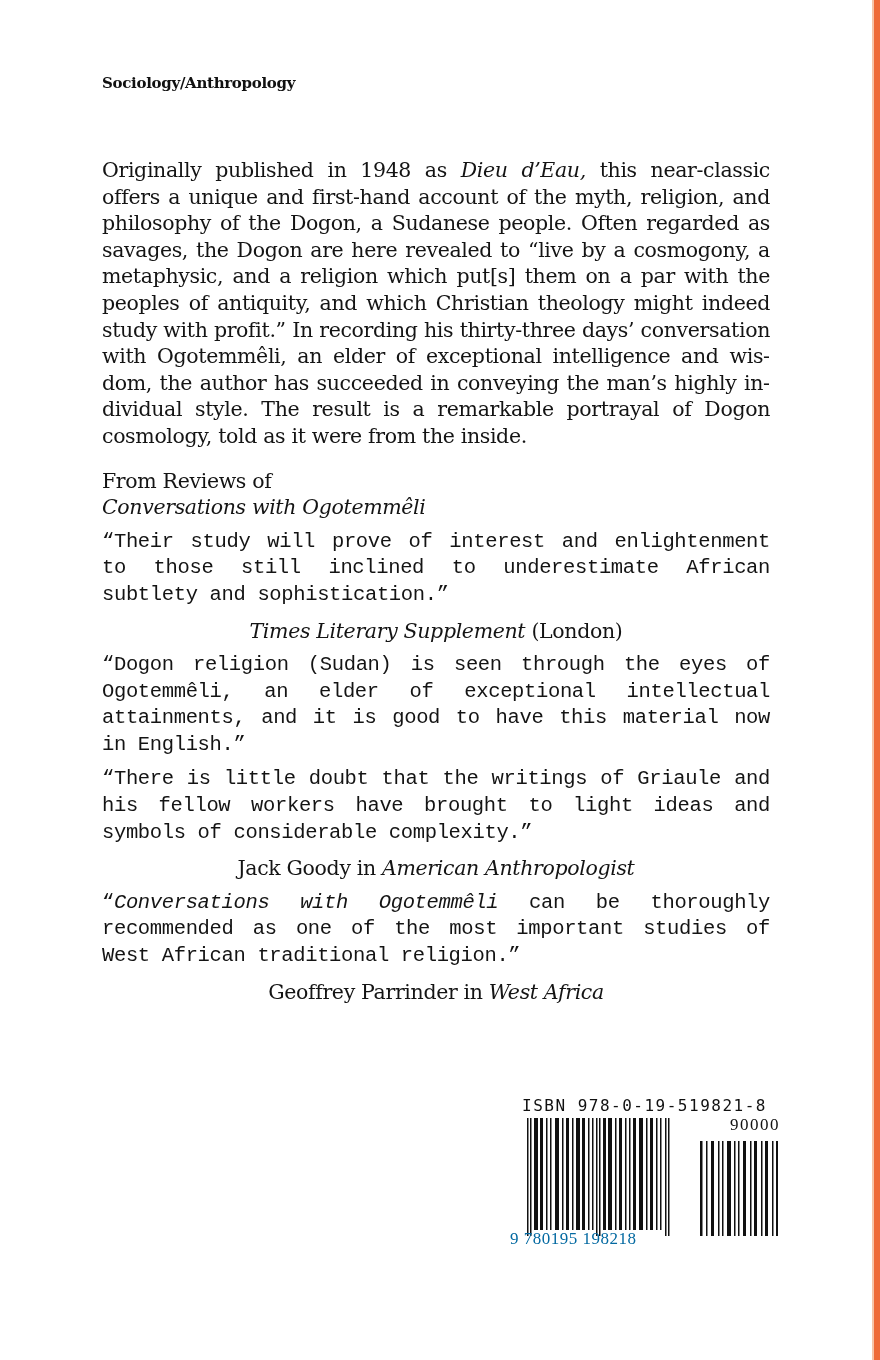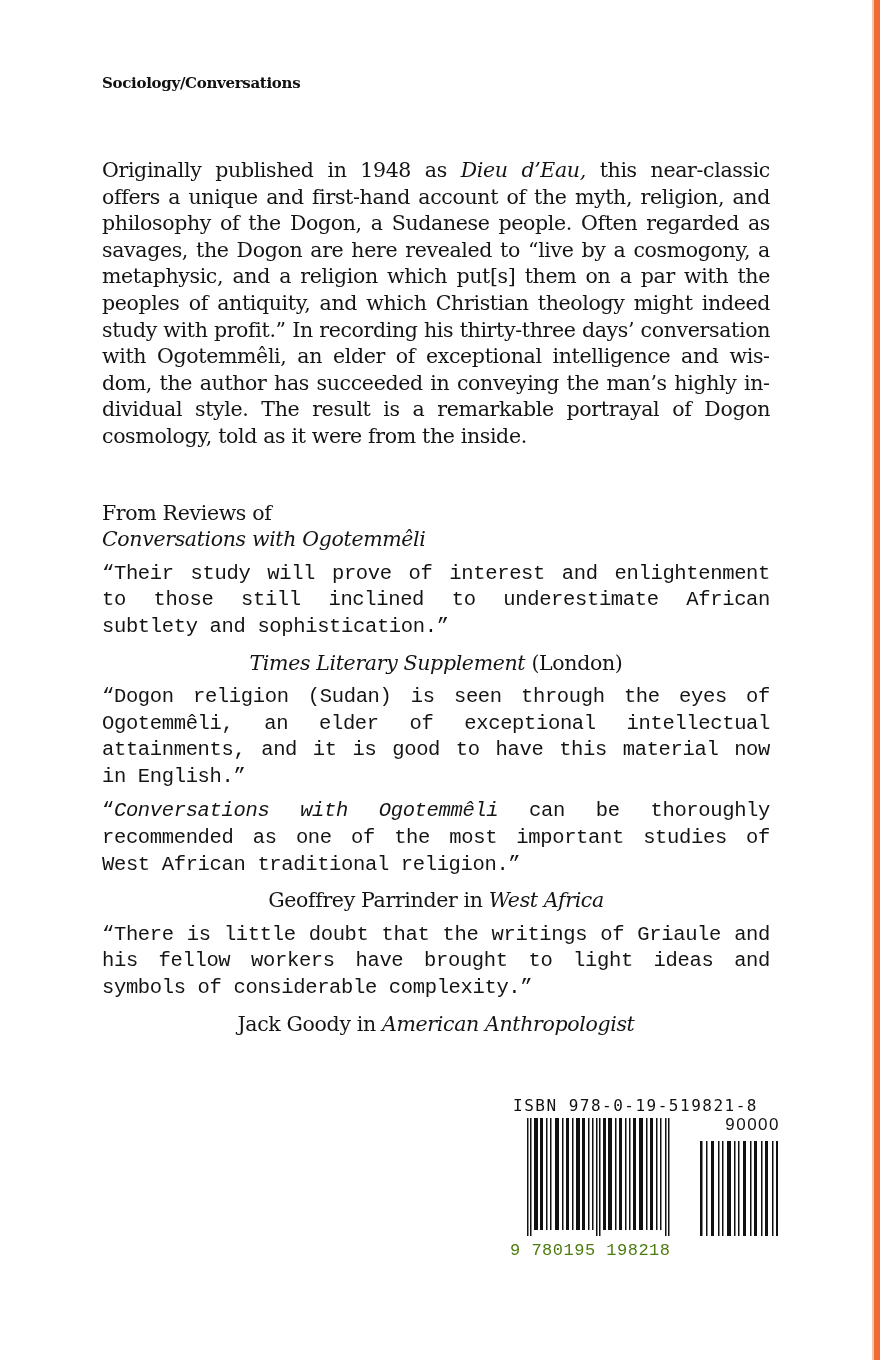--- a/index.html
+++ b/index.html
@@ -19,76 +19,76 @@
   .category {
     position: absolute; left: 102px; top: 74px;
     font-family: "DejaVu Serif", serif; font-weight: bold; font-size: 15px;
     letter-spacing: -0.3px; color: #111;
   }
   .content {
     position: absolute; left: 102px; top: 157px; width: 668px;
     font-size: 20.5px; line-height: 26.6px; letter-spacing: -0.35px;
   }
   .blurb { text-align: justify; margin: 0; hyphens: manual; }
-  .reviews-head { margin-top: 50px; line-height: 26.6px; }
+  .reviews-head { margin-top: 18px; line-height: 26.6px; }
   .review { margin-top: 0; }
   .quote { text-align: justify; margin: 8px 0 0 0; font-family: Liberation Mono, monospace; }
   .attrib { text-align: center; margin: 9px 0 0 0; }
   .review + .review .quote { }
   i { font-style: italic; }
 
   .barcode {
     position: absolute; left: 510px; top: 1096px; width: 270px; height: 150px;
   }
   .isbn-line {
-    position: absolute; left: 3px; top: 0; font-family: "DejaVu Sans Mono", monospace;
+    position: absolute; left: 12px; top: 0; font-family: "DejaVu Sans Mono", monospace;
     font-size: 16px; letter-spacing: 1.5px; color: #111;
   }
   .price-code {
-    position: absolute; right: 0px; top: 19px; font-family: Liberation Sans, sans-serif;
+    position: absolute; right: 0px; top: 19px; font-family: Liberation Serif, serif;
     font-size: 17px; letter-spacing: 1.5px; color: #111;
   }
   .ean-digits {
-    position: absolute; left: 0; top: 133px; font-family: Liberation Mono, monospace;
-    font-size: 17px; color: #4d7c0f; letter-spacing: 0.5px; margin-top: 12px;
+    position: absolute; left: 0; top: 133px; font-family: Liberation Serif, serif;
+    font-size: 17px; color: #0369a1; letter-spacing: 0.5px;
   }
   svg.bars { position: absolute; left: 0; top: 0; }
 </style>
 </head>
 <body>
 
 <div class="orange-edge"></div>
 
-<div class="category">Sociology/Conversations</div>
+<div class="category">Sociology/Anthropology</div>
 
 <div class="content">
   <p class="blurb"><span>Originally published in 1948 as </span><i>Dieu d’Eau,</i><span> this near-classic offers a unique and first-hand account of the myth, religion, and phi­losophy of the Dogon, a Sudanese people. Often regarded as savages, the Dogon are here revealed to “live by a cosmogony, a metaphysic, and a religion which put[s] them on a par with the peoples of antiquity, and which Christian theology might indeed study with profit.” In recording his thirty-three days’ conversation with Ogotemmêli, an elder of exceptional intelligence and wis­dom, the author has succeeded in conveying the man’s highly in­dividual style. The result is a remarkable portrayal of Dogon cosmology, told as it were from the inside.</span></p>
 
   <div class="reviews-head">
     <div>From Reviews of</div>
     <div><i>Conversations with Ogotemmêli</i></div>
   </div>
 
   <div class="review">
     <p class="quote">“Their study will prove of interest and enlightenment to those still inclined to underestimate African subtlety and sophistication.”</p>
     <p class="attrib"><i>Times Literary Supplement</i><span> (London)</span></p>
   </div>
 
   <div class="review">
     <p class="quote">“Dogon religion (Sudan) is seen through the eyes of Ogotemmêli, an elder of exceptional intellectual attainments, and it is good to have this material now in English.”</p>
   </div>
 
   <div class="review">
-    <p class="quote"><span>“</span><i>Conversations with Ogotemmêli</i><span> can be thoroughly recommended as one of the most important studies of West African traditional religion.”</span></p>
-    <p class="attrib"><span>Geoffrey Parrinder in </span><i>West Africa</i></p>
+    <p class="quote">“There is little doubt that the writings of Griaule and his fellow workers have brought to light ideas and symbols of considerable complexity.”</p>
+    <p class="attrib"><span>Jack Goody in </span><i>American Anthropologist</i></p>
   </div>
 
   <div class="review">
-    <p class="quote">“There is little doubt that the writings of Griaule and his fellow workers have brought to light ideas and symbols of considerable complexity.”</p>
-    <p class="attrib"><span>Jack Goody in </span><i>American Anthropologist</i></p>
+    <p class="quote"><span>“</span><i>Conversations with Ogotemmêli</i><span> can be thoroughly recommended as one of the most important studies of West African traditional religion.”</span></p>
+    <p class="attrib"><span>Geoffrey Parrinder in </span><i>West Africa</i></p>
   </div>
 </div>
 
 <div class="barcode">
   <div class="isbn-line">ISBN 978-0-19-519821-8</div>
   <div class="price-code">90000</div>
   <svg class="bars" width="270" height="150" viewBox="0 0 270 150">
     <g fill="#111">
 
       <rect x="17" y="22" width="1.5" height="118"></rect>

